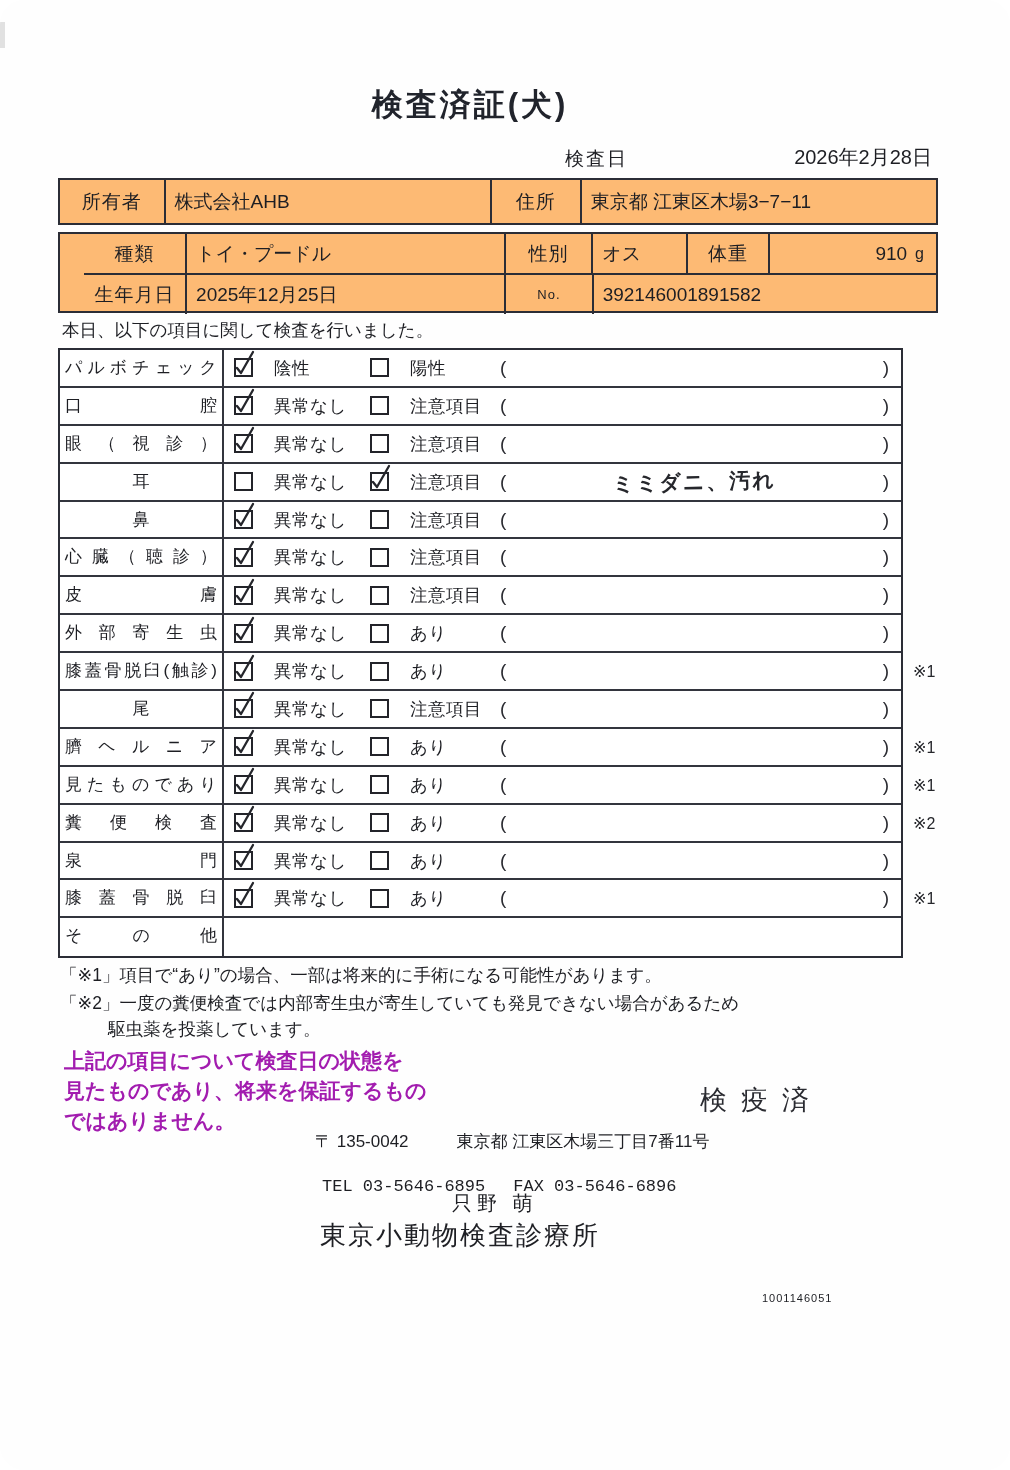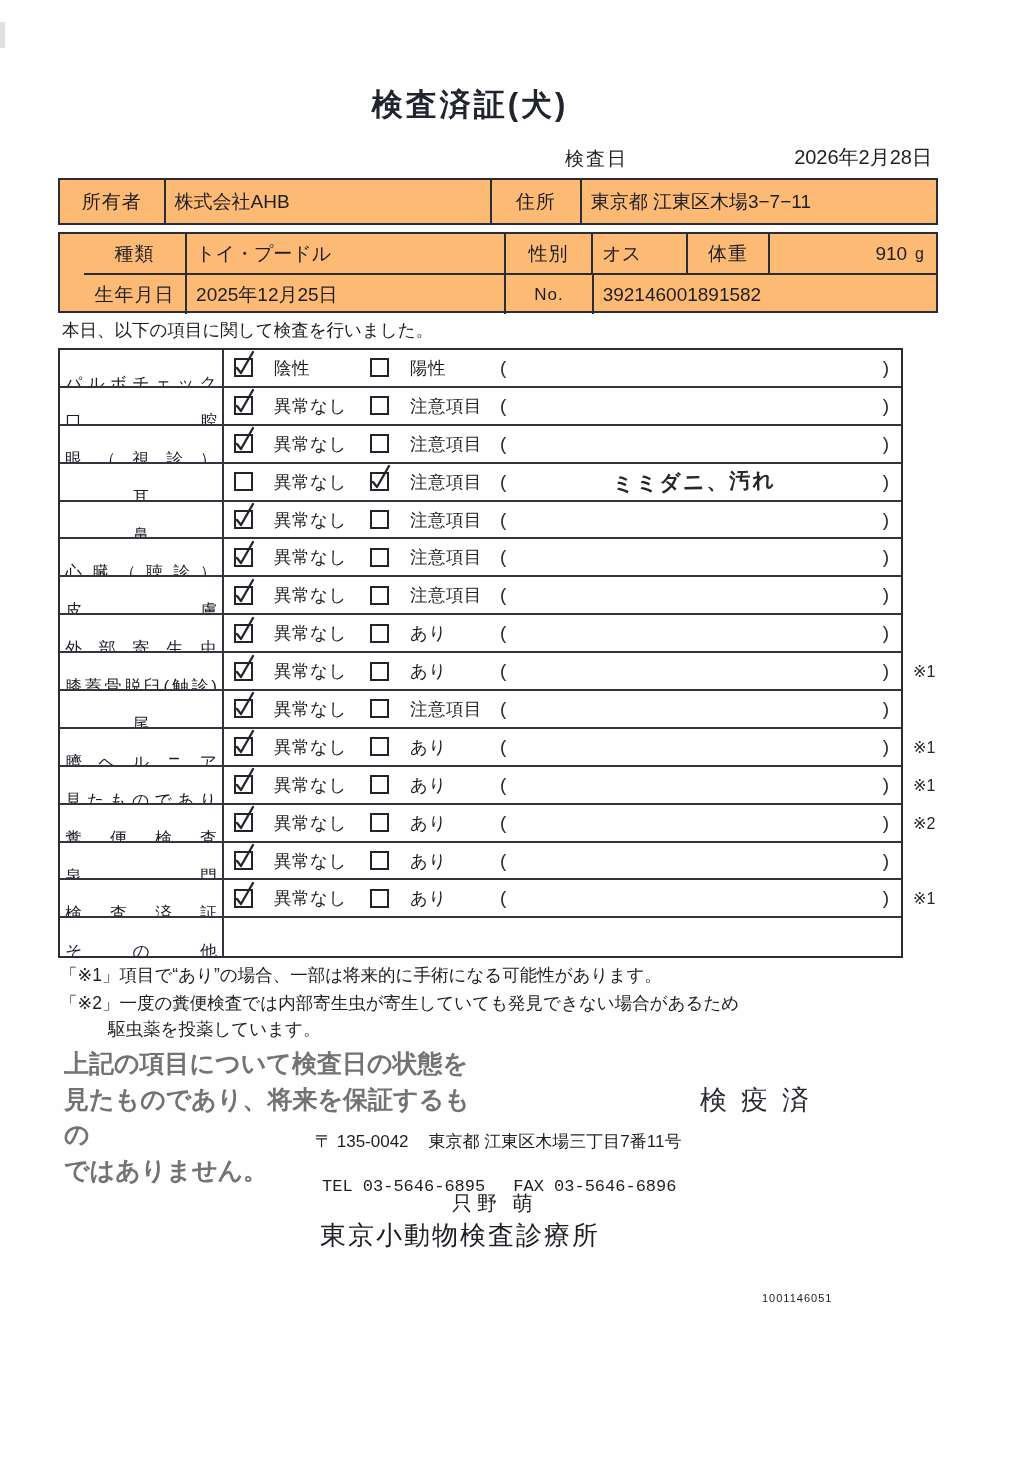--- a/index.html
+++ b/index.html
@@ -25,53 +25,53 @@
   .cell.val{padding-left:9px;}
   .owner{left:58px; top:178px; width:880px; height:47px;}
   .owner .trow{height:100%;}
   .pet{left:58px; top:232px; width:880px; height:81px;padding-left:24px;}
   .pet .trow{height:39px;}
   .pet .trow.first{border-bottom:2px solid #2b2d36;}
   .w-lab{width:104px;} .w-val{width:328px;} .w-small{width:90px;} .w-sex{width:97px;} .w-wlab{width:85px;} .w-wval{width:172px;}
   .w-addr{width:358px;} .w-no{width:354px;}
   .weight-val{justify-content:flex-end; padding-right:12px;}
   .weight-unit{font-size:16px; margin-left:8px;}
-  .no-lab{font-size:17px;}
+  .no-lab{font-size:13px;}
 
   .intro{left:62px; top:318px; font-size:17.5px;}
 
   
   .chk-table{left:58px; top:348px; width:845px; border:2.5px solid #2b2d36; box-sizing:border-box; background:#fff;}
   .chk-row{position:relative; display:flex; align-items:stretch; height:37.9px; border-bottom:2px solid #33353e; box-sizing:border-box;}
   .chk-row:last-child{border-bottom:none;}
   .chk-label{
     width:164px; box-sizing:border-box; border-right:2px solid #33353e;
-    padding:16px 5px; font-size:17px; line-height:35px; overflow:hidden; white-space:nowrap;
+    padding:0 5px; font-size:17px; line-height:35px; overflow:hidden; white-space:nowrap;
     text-align:justify; text-align-last:justify;
   }
   .chk-label.center{text-align:center; text-align-last:center;}
   .chk-body{flex:1; display:flex; align-items:center; padding-left:10px; position:relative;}
   .opt{display:flex; align-items:center; gap:21px; width:136px; box-sizing:border-box;}
   .opt.o2{width:130px;}
   .opt-text{font-size:17.5px; letter-spacing:.5px;}
   .box{width:15px; height:15px; border:2px solid #23242a; box-sizing:content-box; position:relative; display:inline-block; background:#fff; flex:0 0 auto;}
   .box .tick{display:none; position:absolute; left:-3px; top:-11px; overflow:visible;}
   .box.checked .tick{display:block;}
   .paren{font-size:19px; color:#2a2b31;}
   .paren.close{margin-right:12px;}
   .note{flex:1; text-align:center; font-size:21px; font-weight:600; letter-spacing:2px; transform:rotate(-1.5deg); color:#26272c;}
   .row-mark{position:absolute; left:calc(100% + 12px); top:50%; transform:translateY(-50%); font-size:16px; white-space:nowrap; color:#26272c;}
 
   .fnote{left:60px; font-size:17.5px; white-space:nowrap;}
   .fn1{top:963px;} .fn2{top:991px;} .fn3{top:1017px; padding-left:48px;}
 
-  .disclaimer{left:64px; top:1046px; width:420px; font-size:25px; font-weight:600; line-height:1.42; color:#737373;}
+  .disclaimer{left:64px; top:1046px; width:420px; font-size:21px; font-weight:600; line-height:1.42; color:#a21caf;}
   .stamp{left:700px; top:1082px; font-size:27px; letter-spacing:14px; color:#2a2b31;}
 
-  .postal{left:315px; top:1130px; font-size:17px; display:flex; gap:20px; white-space:nowrap;}
+  .postal{left:315px; top:1130px; font-size:17px; display:flex; gap:48px; white-space:nowrap;}
   .telfax{left:322px; top:1177px; font-size:17px; display:flex; gap:28px; font-family:"Liberation Mono","DejaVu Sans Mono",monospace; letter-spacing:0;}
   .clinic{left:320px; top:1218px; font-size:26px; letter-spacing:2px; font-weight:500; color:#1e1f24;}
   .examiner{left:452px; top:1190px; font-size:20px; letter-spacing:5px;}
   .serial{left:762px; top:1292px; font-size:11px; letter-spacing:1px;}
 </style>
 </head>
 <body>
 
 <div class="page">
 
@@ -444,21 +444,21 @@
           <span class="opt-text">あり</span>
         </span>
         <span class="paren open">(</span>
         <span class="note"></span>
         <span class="paren close">)</span>
       </div>
       <span class="row-mark"></span>
     </div>
 
     <div class="chk-row">
-      <div class="chk-label">検査済証</div>
+      <div class="chk-label">膝蓋骨脱臼</div>
       <div class="chk-body">
         <span class="opt o1">
           <span class="box checked">
             <svg class="tick" width="23" height="27" viewBox="0 0 23 27">
                 <path d="M4 19 L8 24 L20 3" fill="none" stroke="#24252b" stroke-width="2.3" stroke-linecap="round" stroke-linejoin="round"></path>
               </svg>
           </span>
           <span class="opt-text">異常なし</span>
         </span>
         <span class="opt o2">

